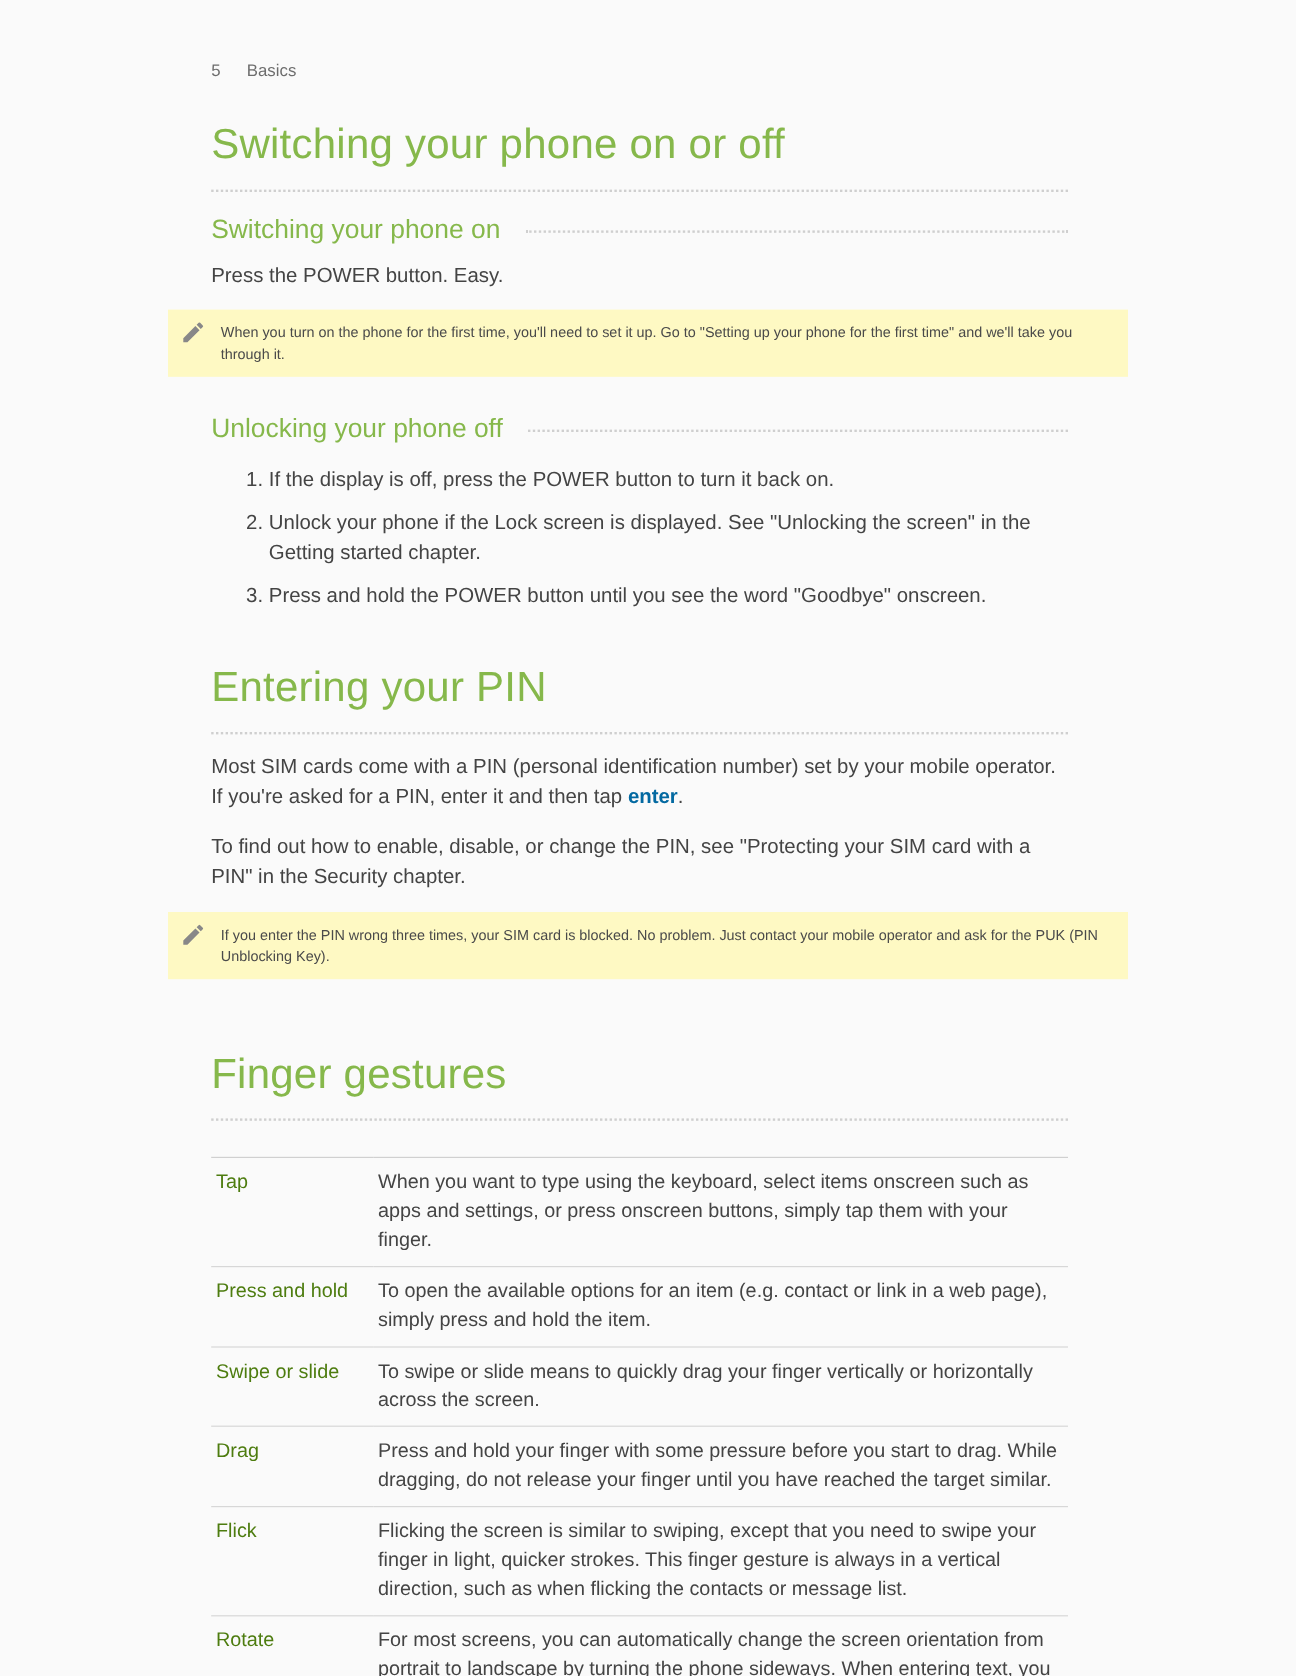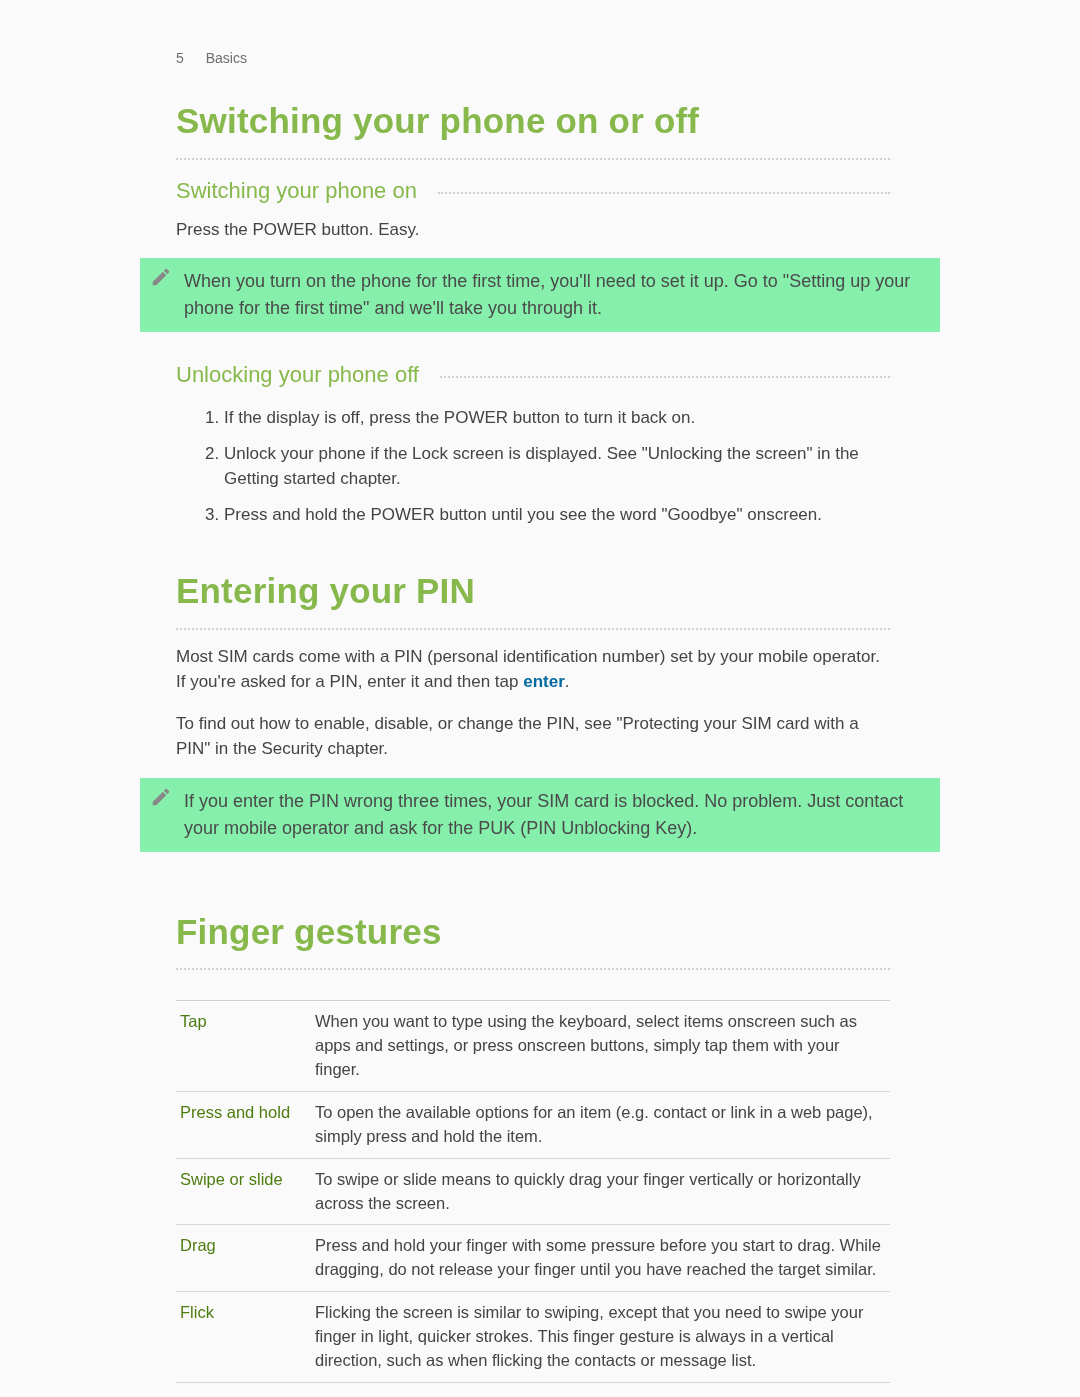--- a/index.html
+++ b/index.html
@@ -16,21 +16,21 @@
   }
   .runhead {
     margin: 0 0 26px 176px;
     font-size: 14px;
     color: #6d6d6d;
   }
   .runhead .pagenum { margin-right: 18px; }
   .content { margin: 0 190px 0 176px; }
   h1.section-title {
     color: #86b84b;
-    font-weight: 700;
+    font-weight: 400;
     font-size: 35px;
     margin: 0 0 10px 0;
     letter-spacing: 0.2px;
   }
   .dotted-full {
     border: none;
     border-top: 2px dotted #cfcfcf;
     margin: 10px 0 14px 0;
   }
   .subhead-row {
@@ -47,26 +47,26 @@
   }
   .subhead-dots {
     flex: 1 1 auto;
     border-top: 2px dotted #cfcfcf;
     position: relative;
     top: -4px;
   }
   .body-p { margin: 10px 0 16px 0; color: #444; }
   .body-p .bold { font-weight: 600; color: #0369a1; }
   .note-box {
-    background: #86efac;
+    background: #fef9c3;
     margin: 0 140px 26px 140px;
     padding: 10px 18px 10px 44px;
     position: relative;
     color: #4a4a4a;
-    font-size: 18px;
+    font-size: 12px;
     line-height: 1.5;
   }
   .note-box .pencil {
     position: absolute;
     left: 10px;
     top: 8px;
     width: 22px;
     height: 22px;
     color: #888;
   }

